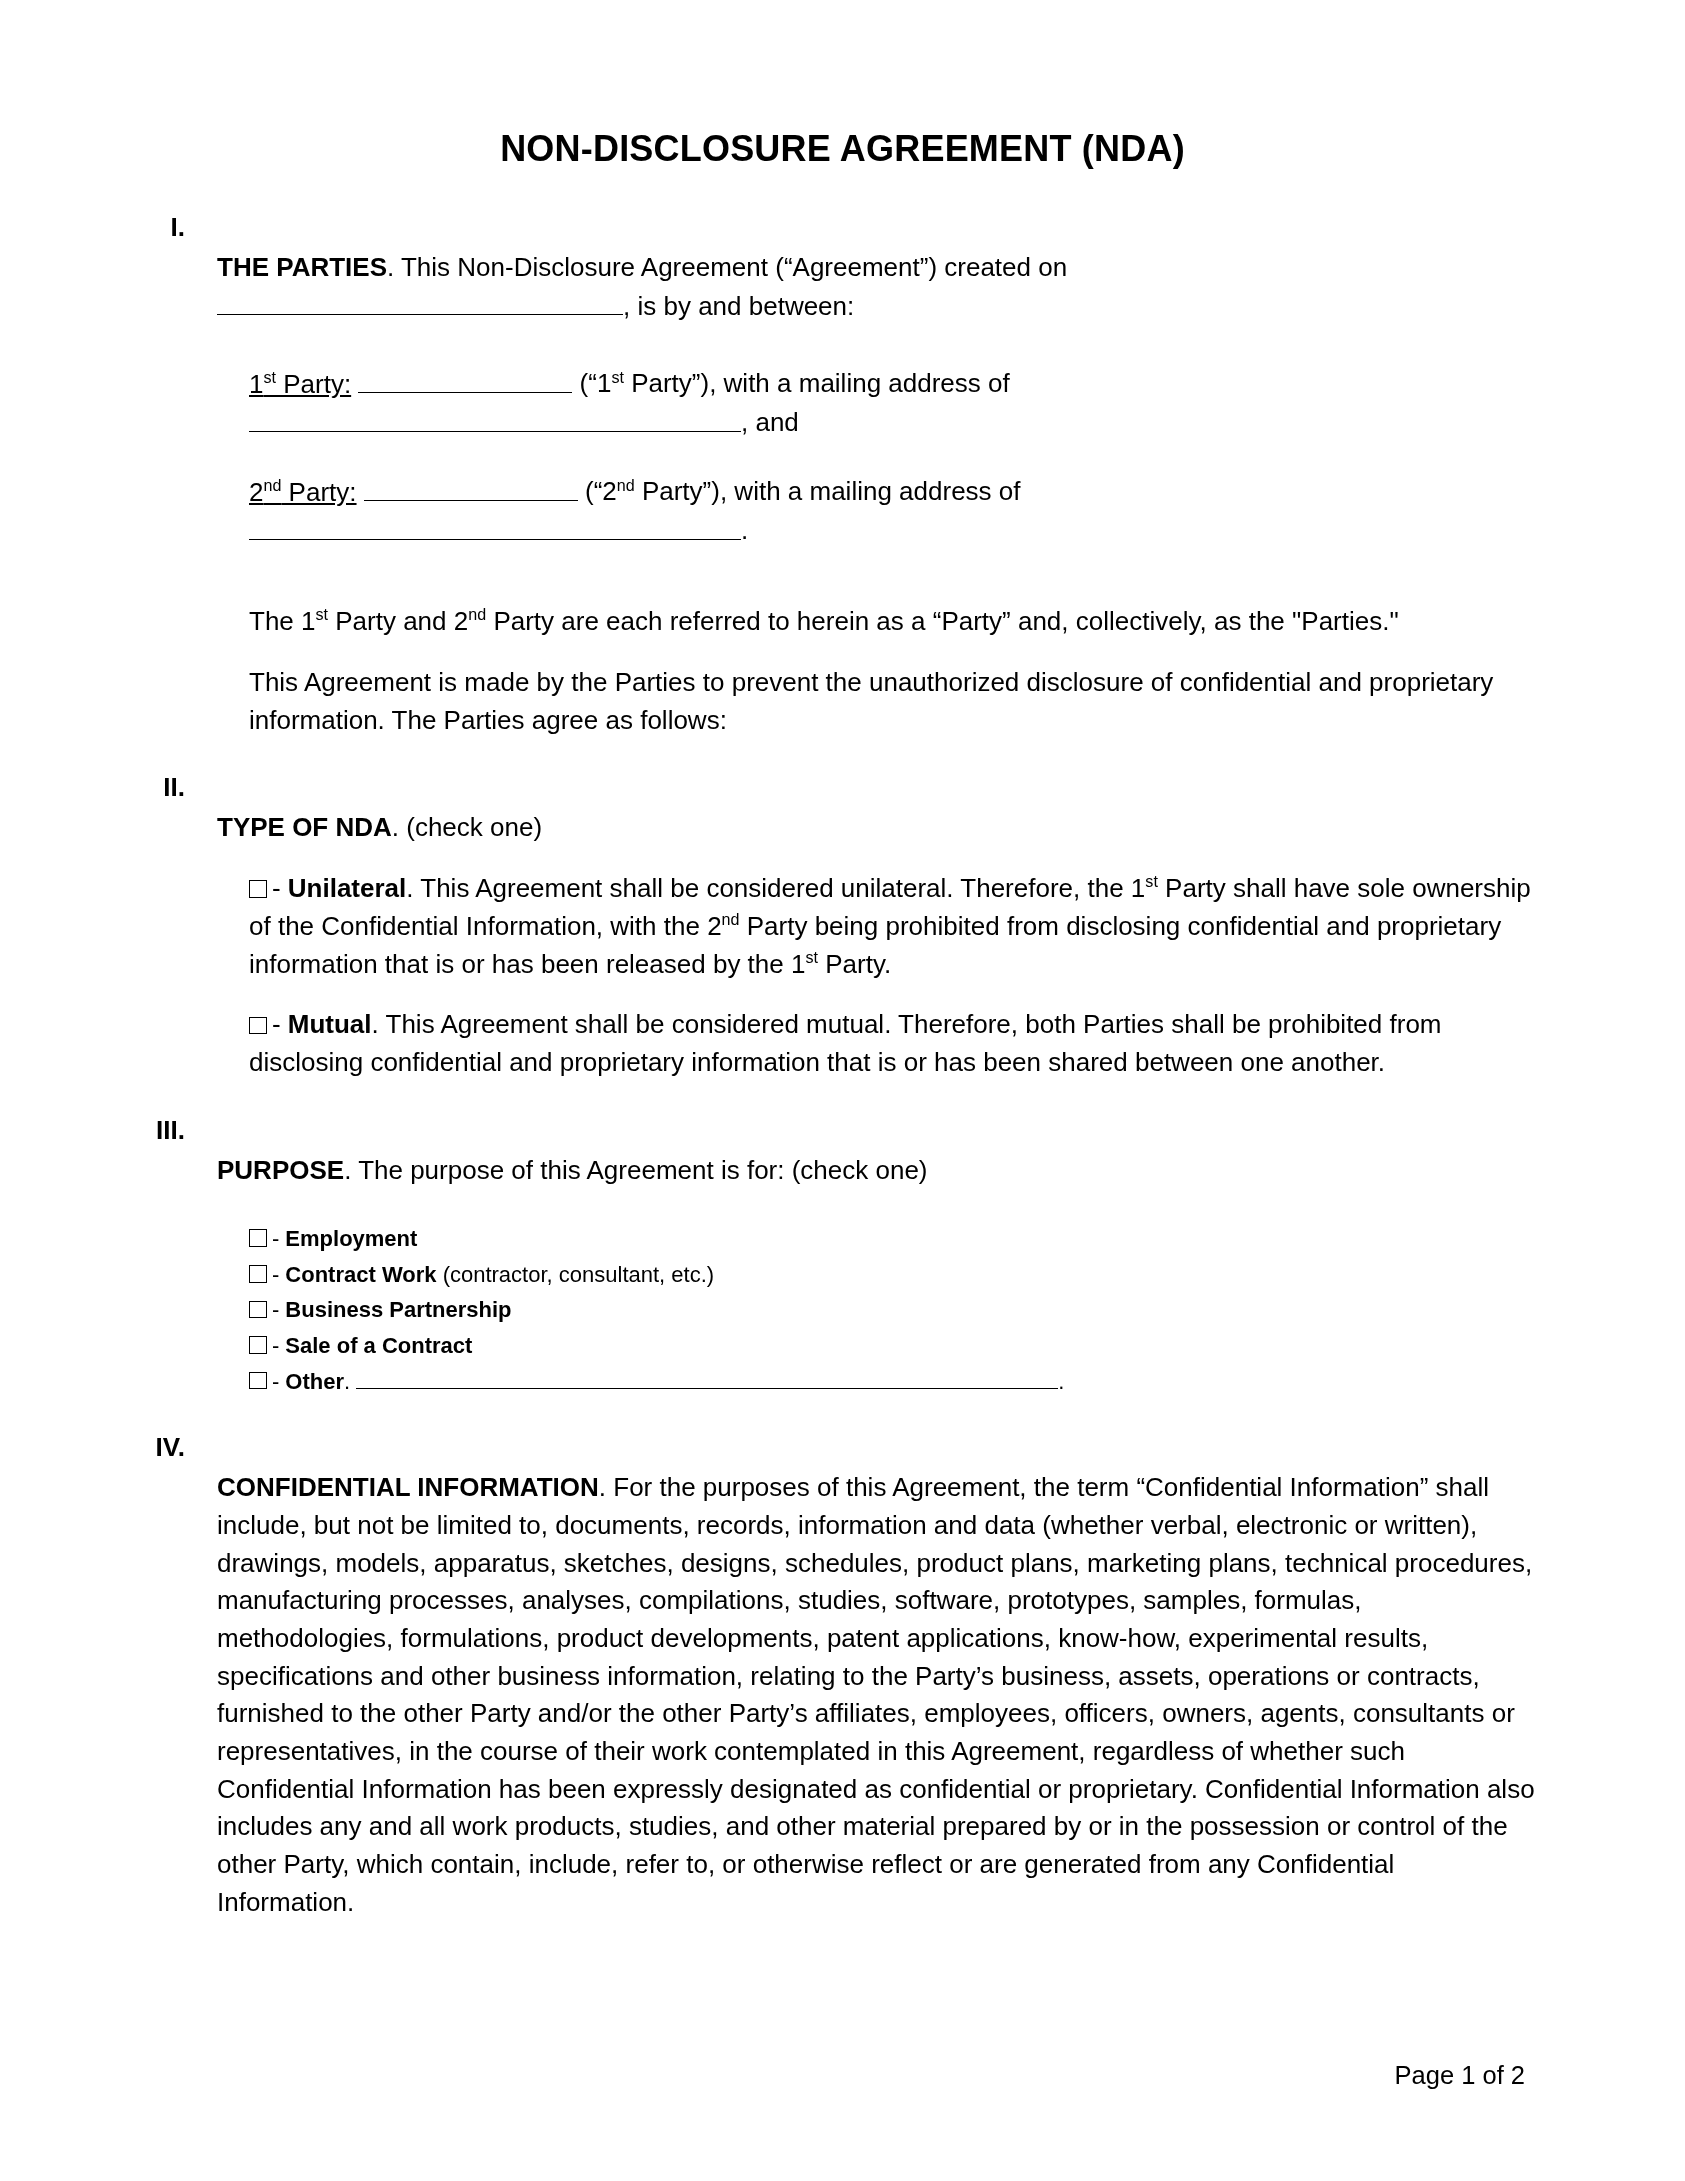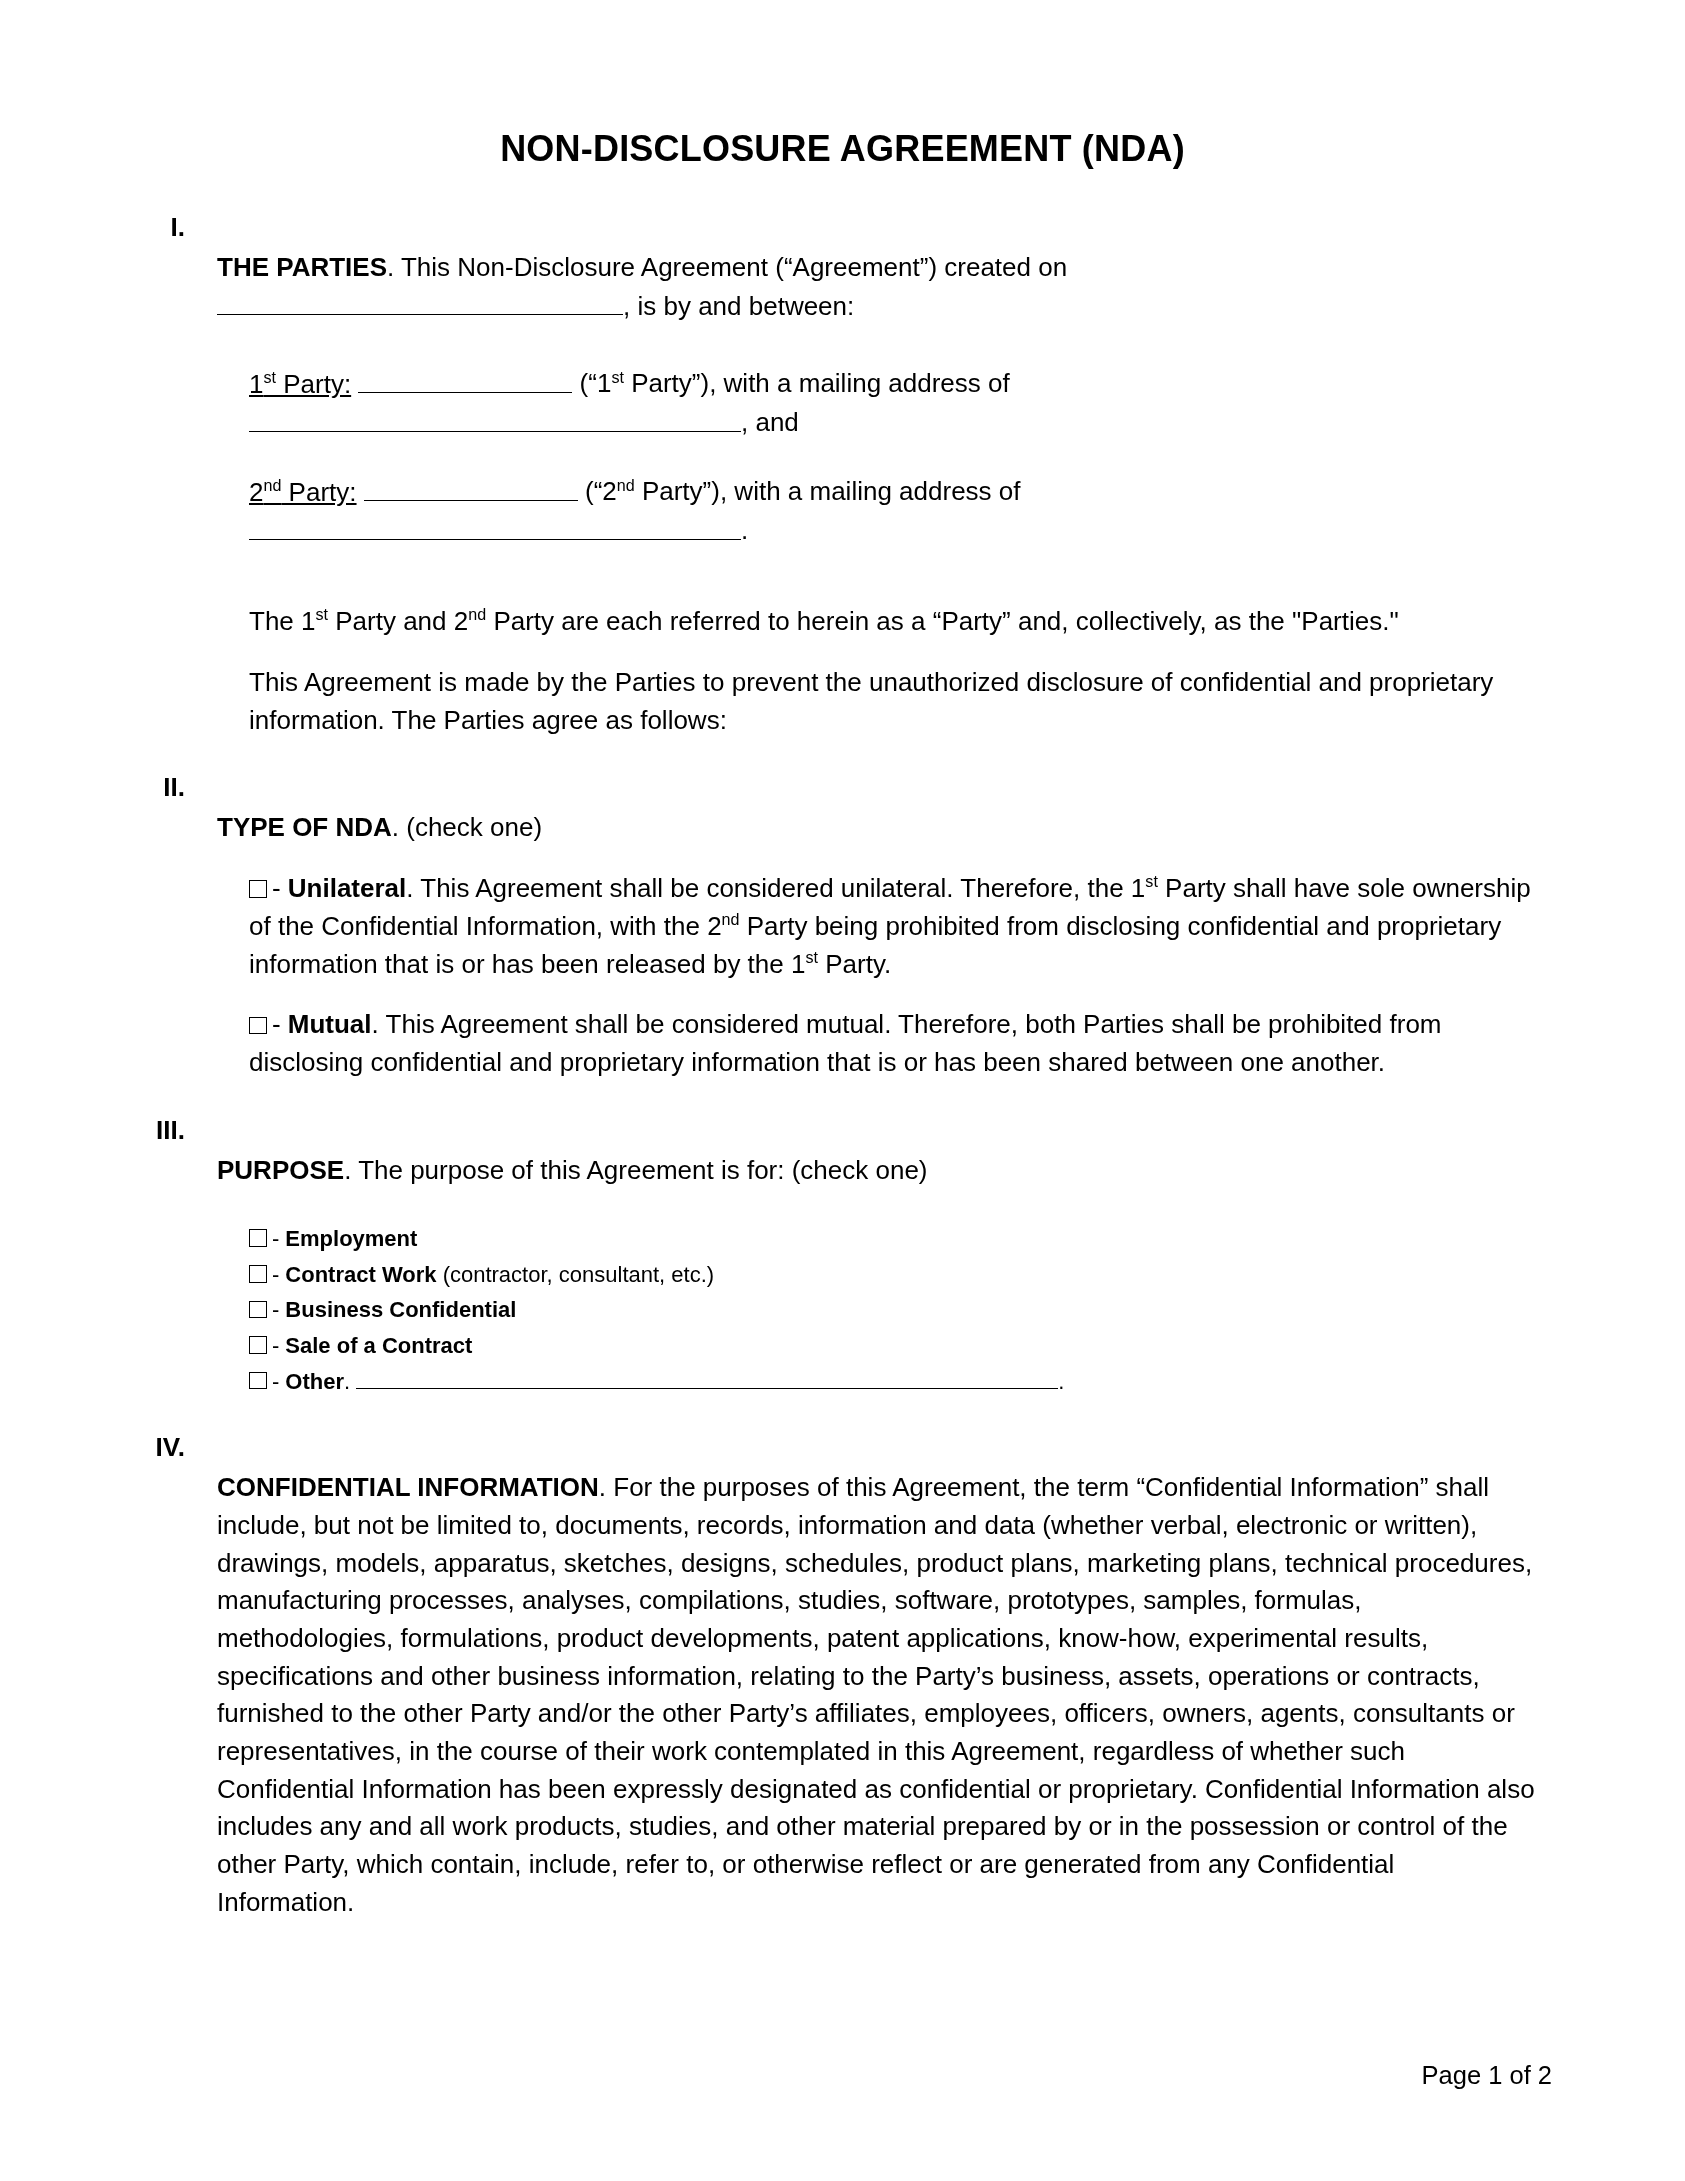--- a/index.html
+++ b/index.html
@@ -95,21 +95,21 @@
     margin-left: 100px;
   }
   .check-para {
     font-size: 26px;
     line-height: 1.45;
     margin-left: 100px;
     margin-top: 23px;
   }
   .footer {
     position: absolute;
-    right: 133px;
+    right: 160px;
     bottom: 91px;
     font-size: 25.5px;
   }
 </style>
 </head>
 <body>
 
 <div class="page">
 
   <div class="doc-title">NON-DISCLOSURE AGREEMENT (NDA)</div>
@@ -177,21 +177,21 @@
 
   <div class="spacer-sm"></div>
 
   <div class="check-line">
     <span class="checkbox"></span>- <b>Employment</b><span></span>
   </div>
   <div class="check-line">
     <span class="checkbox"></span>- <b>Contract Work</b><span> (contractor, consultant, etc.)</span>
   </div>
   <div class="check-line">
-    <span class="checkbox"></span>- <b>Business Confidential</b><span></span>
+    <span class="checkbox"></span>- <b>Business Partnership</b><span></span>
   </div>
   <div class="check-line">
     <span class="checkbox"></span>- <b>Sale of a Contract</b><span></span>
   </div>
   <div class="check-line">
     <span class="checkbox"></span>- <b>Other</b><span>.</span> <span class="fill f-other"></span>.
   </div>
 
   <div class="spacer-md"></div>
 

